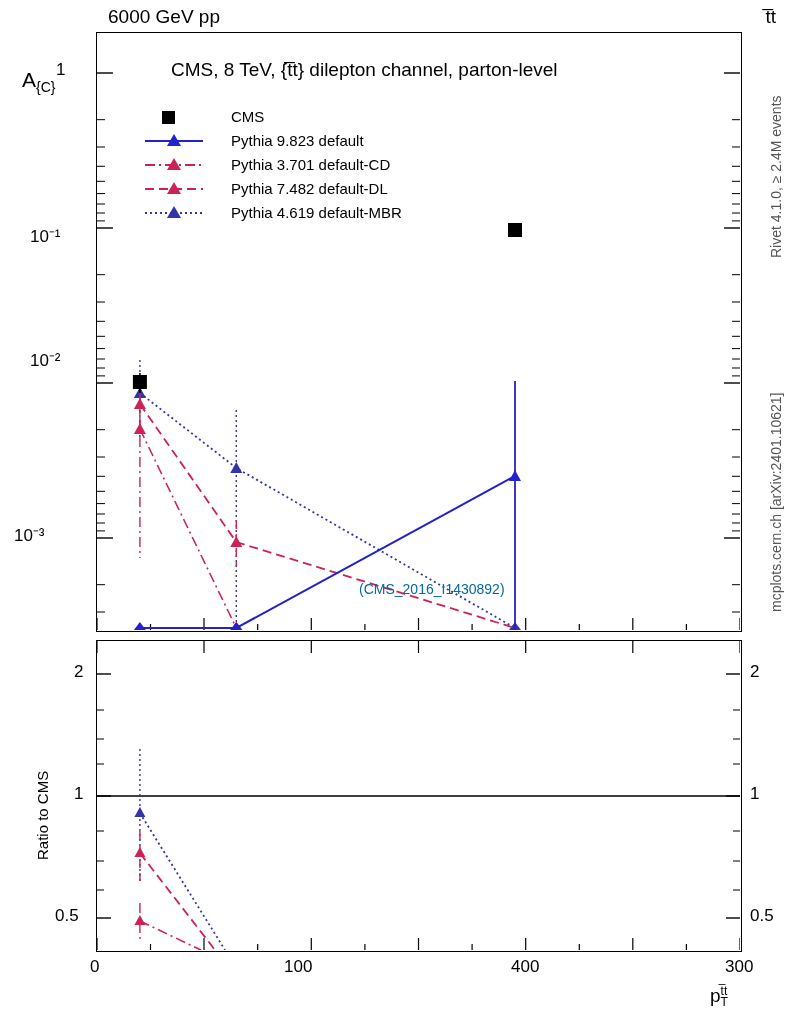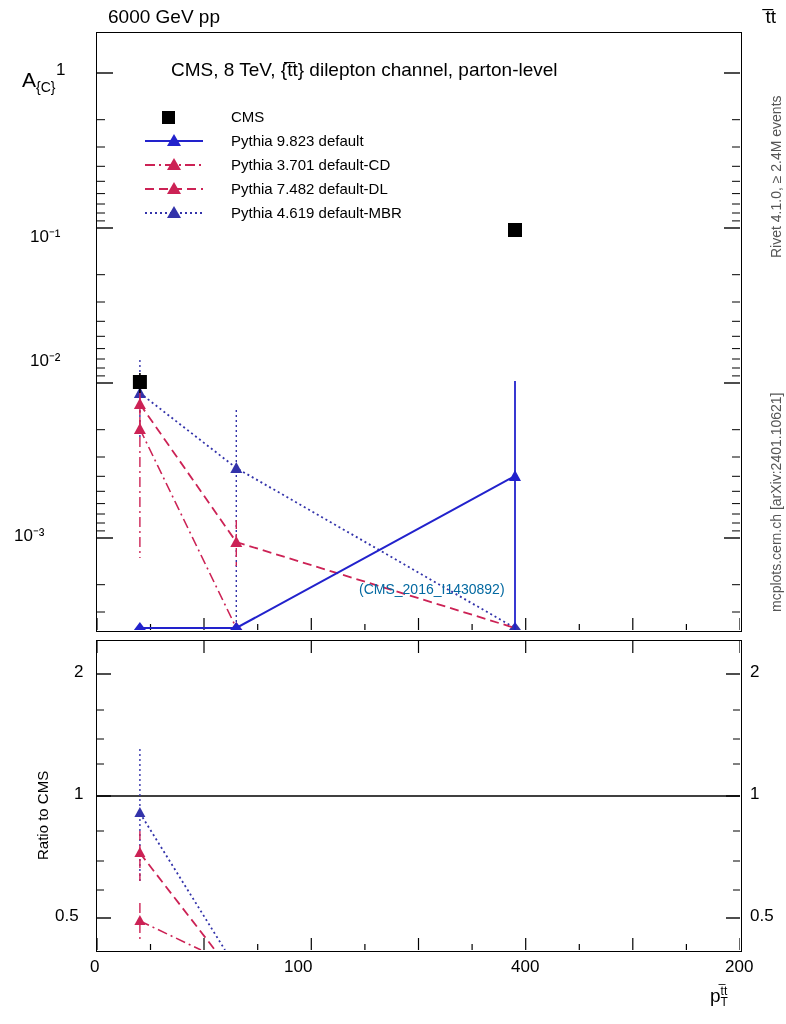--- a/index.html
+++ b/index.html
@@ -317,15 +317,15 @@
   <div class="tick-lab" style="left:74px;top:784px;">1</div>
   <div class="tick-lab" style="left:55px;top:906px;">0.5</div>
 
   <div class="tick-lab" style="left:750px;top:662px;">2</div>
   <div class="tick-lab" style="left:750px;top:784px;">1</div>
   <div class="tick-lab" style="left:750px;top:906px;">0.5</div>
 
   <div class="tick-lab" style="left:90px;top:957px;">0</div>
   <div class="tick-lab" style="left:284px;top:957px;">100</div>
   <div class="tick-lab" style="left:511px;top:957px;">400</div>
-  <div class="tick-lab" style="left:725px;top:957px;">200</div>
+  <div class="tick-lab" style="left:725px;top:957px;">300</div>
 
 </div>
 
 </body></html>

